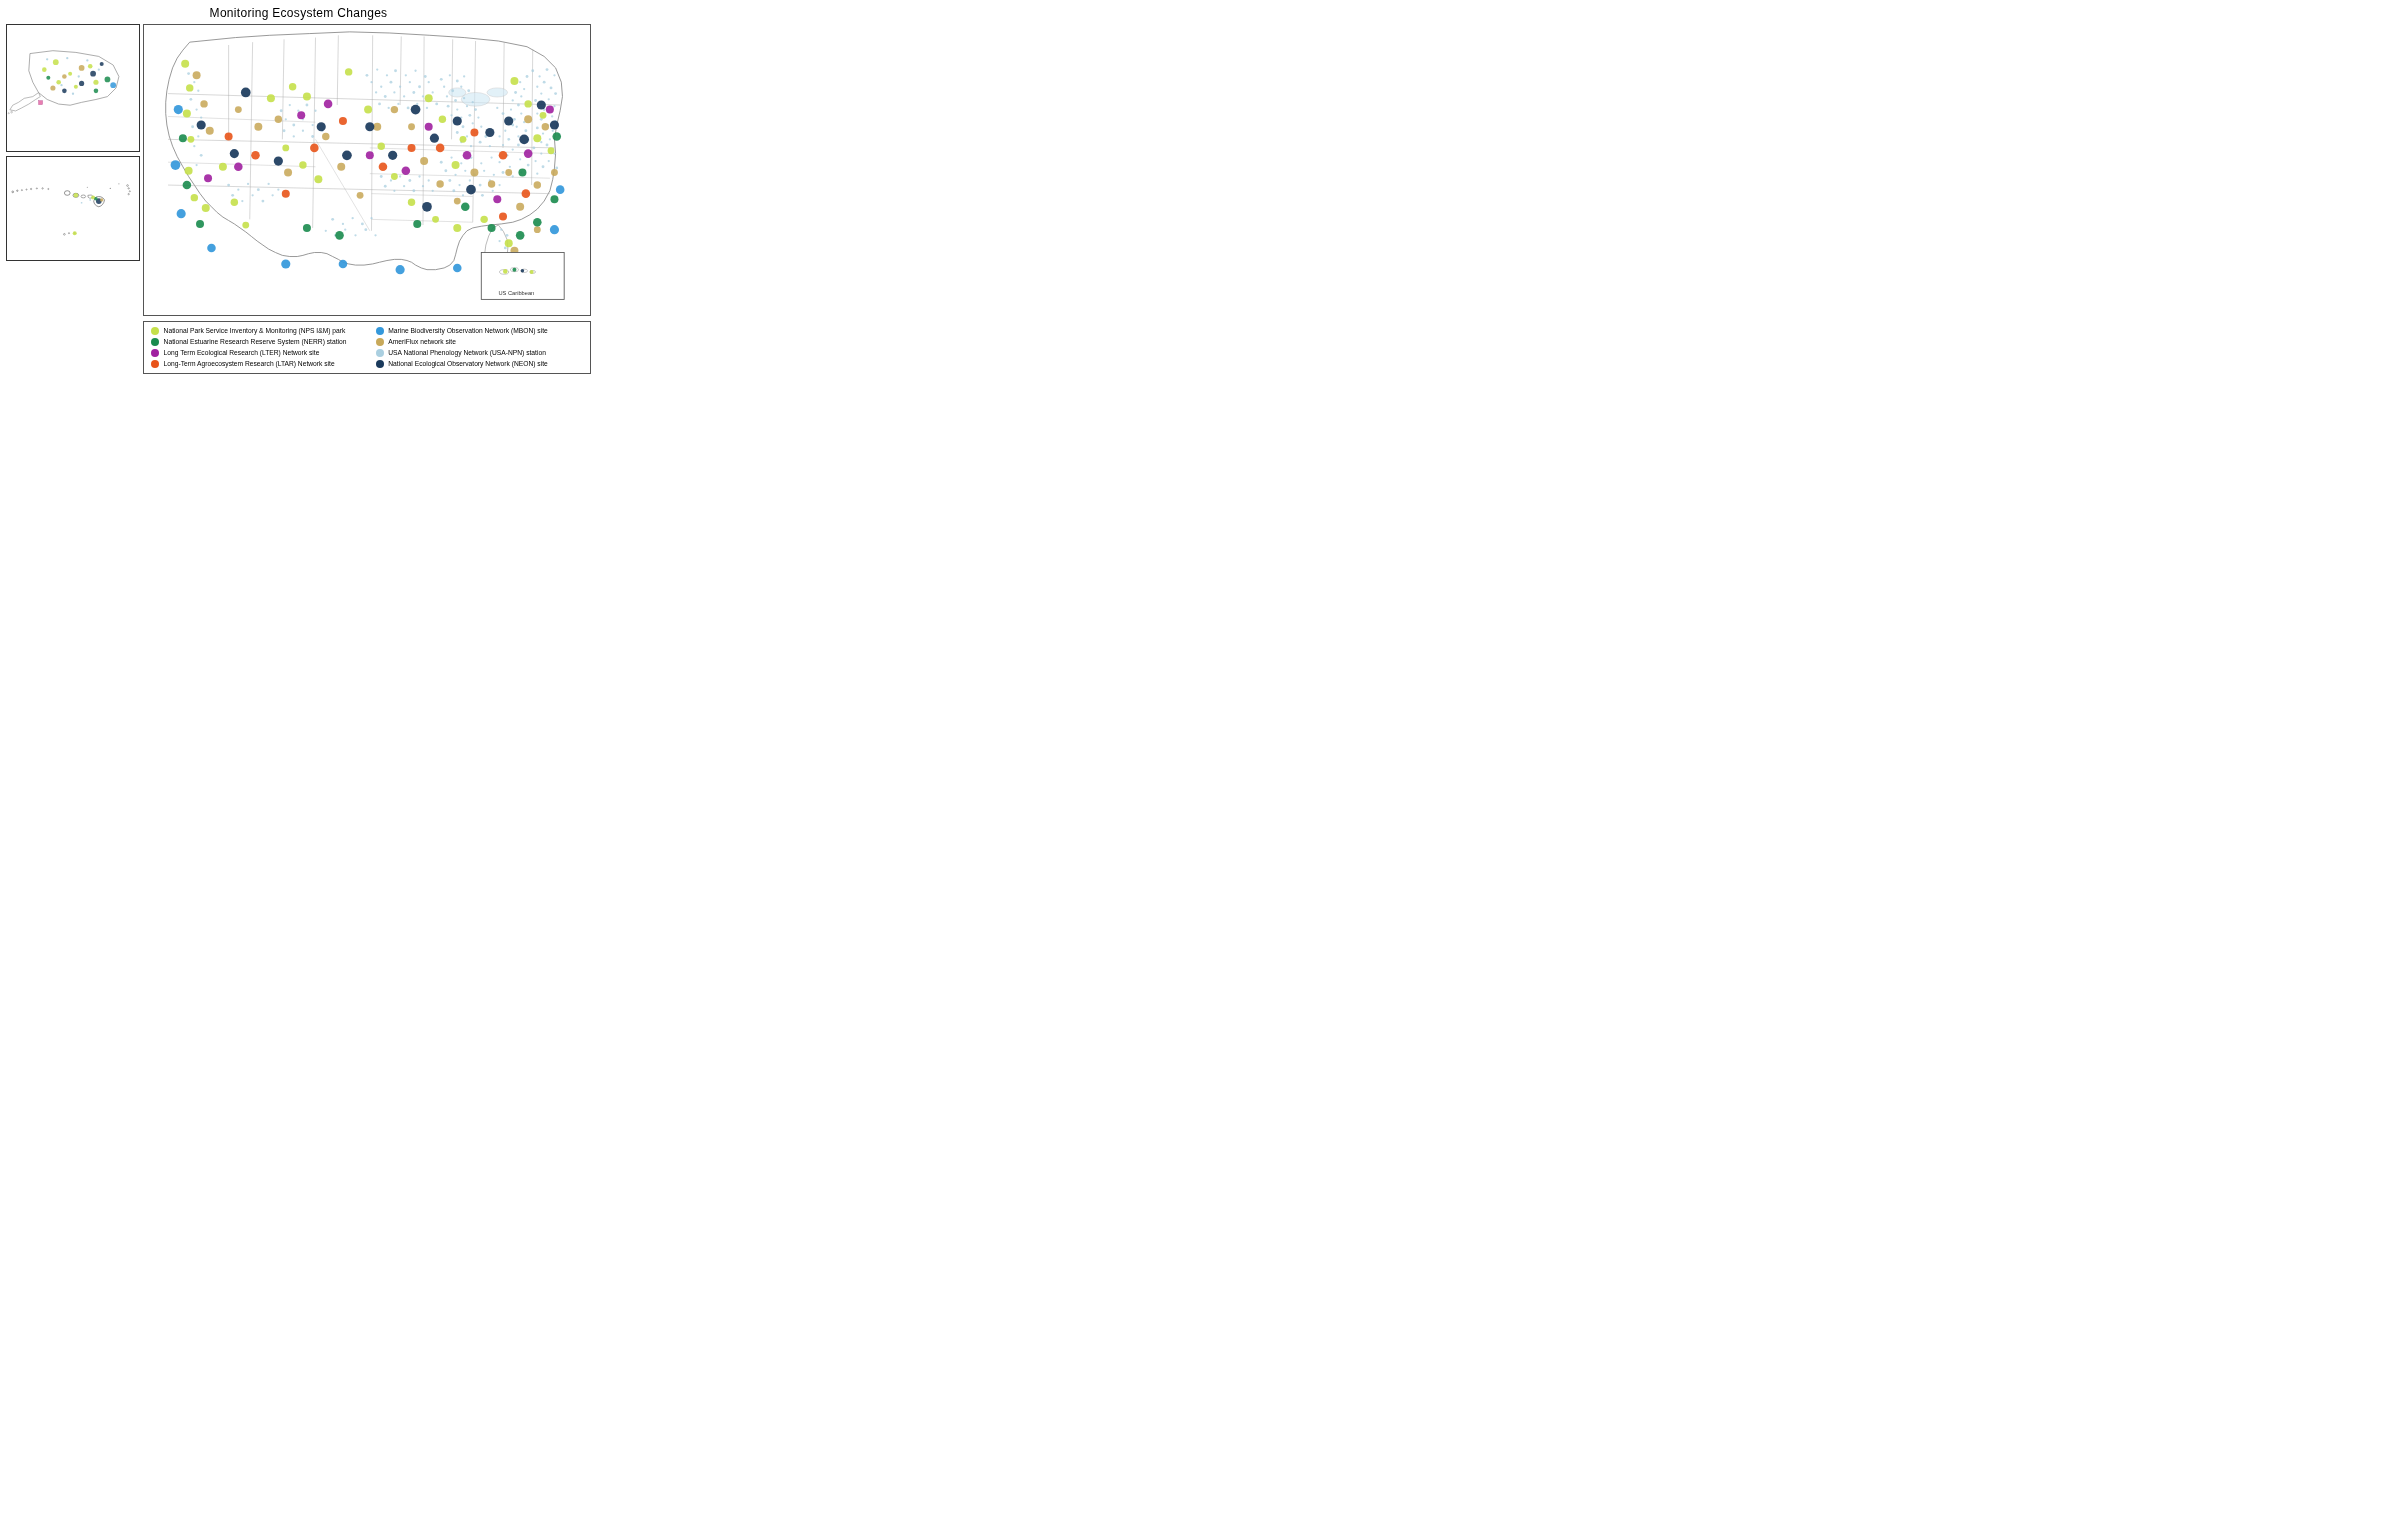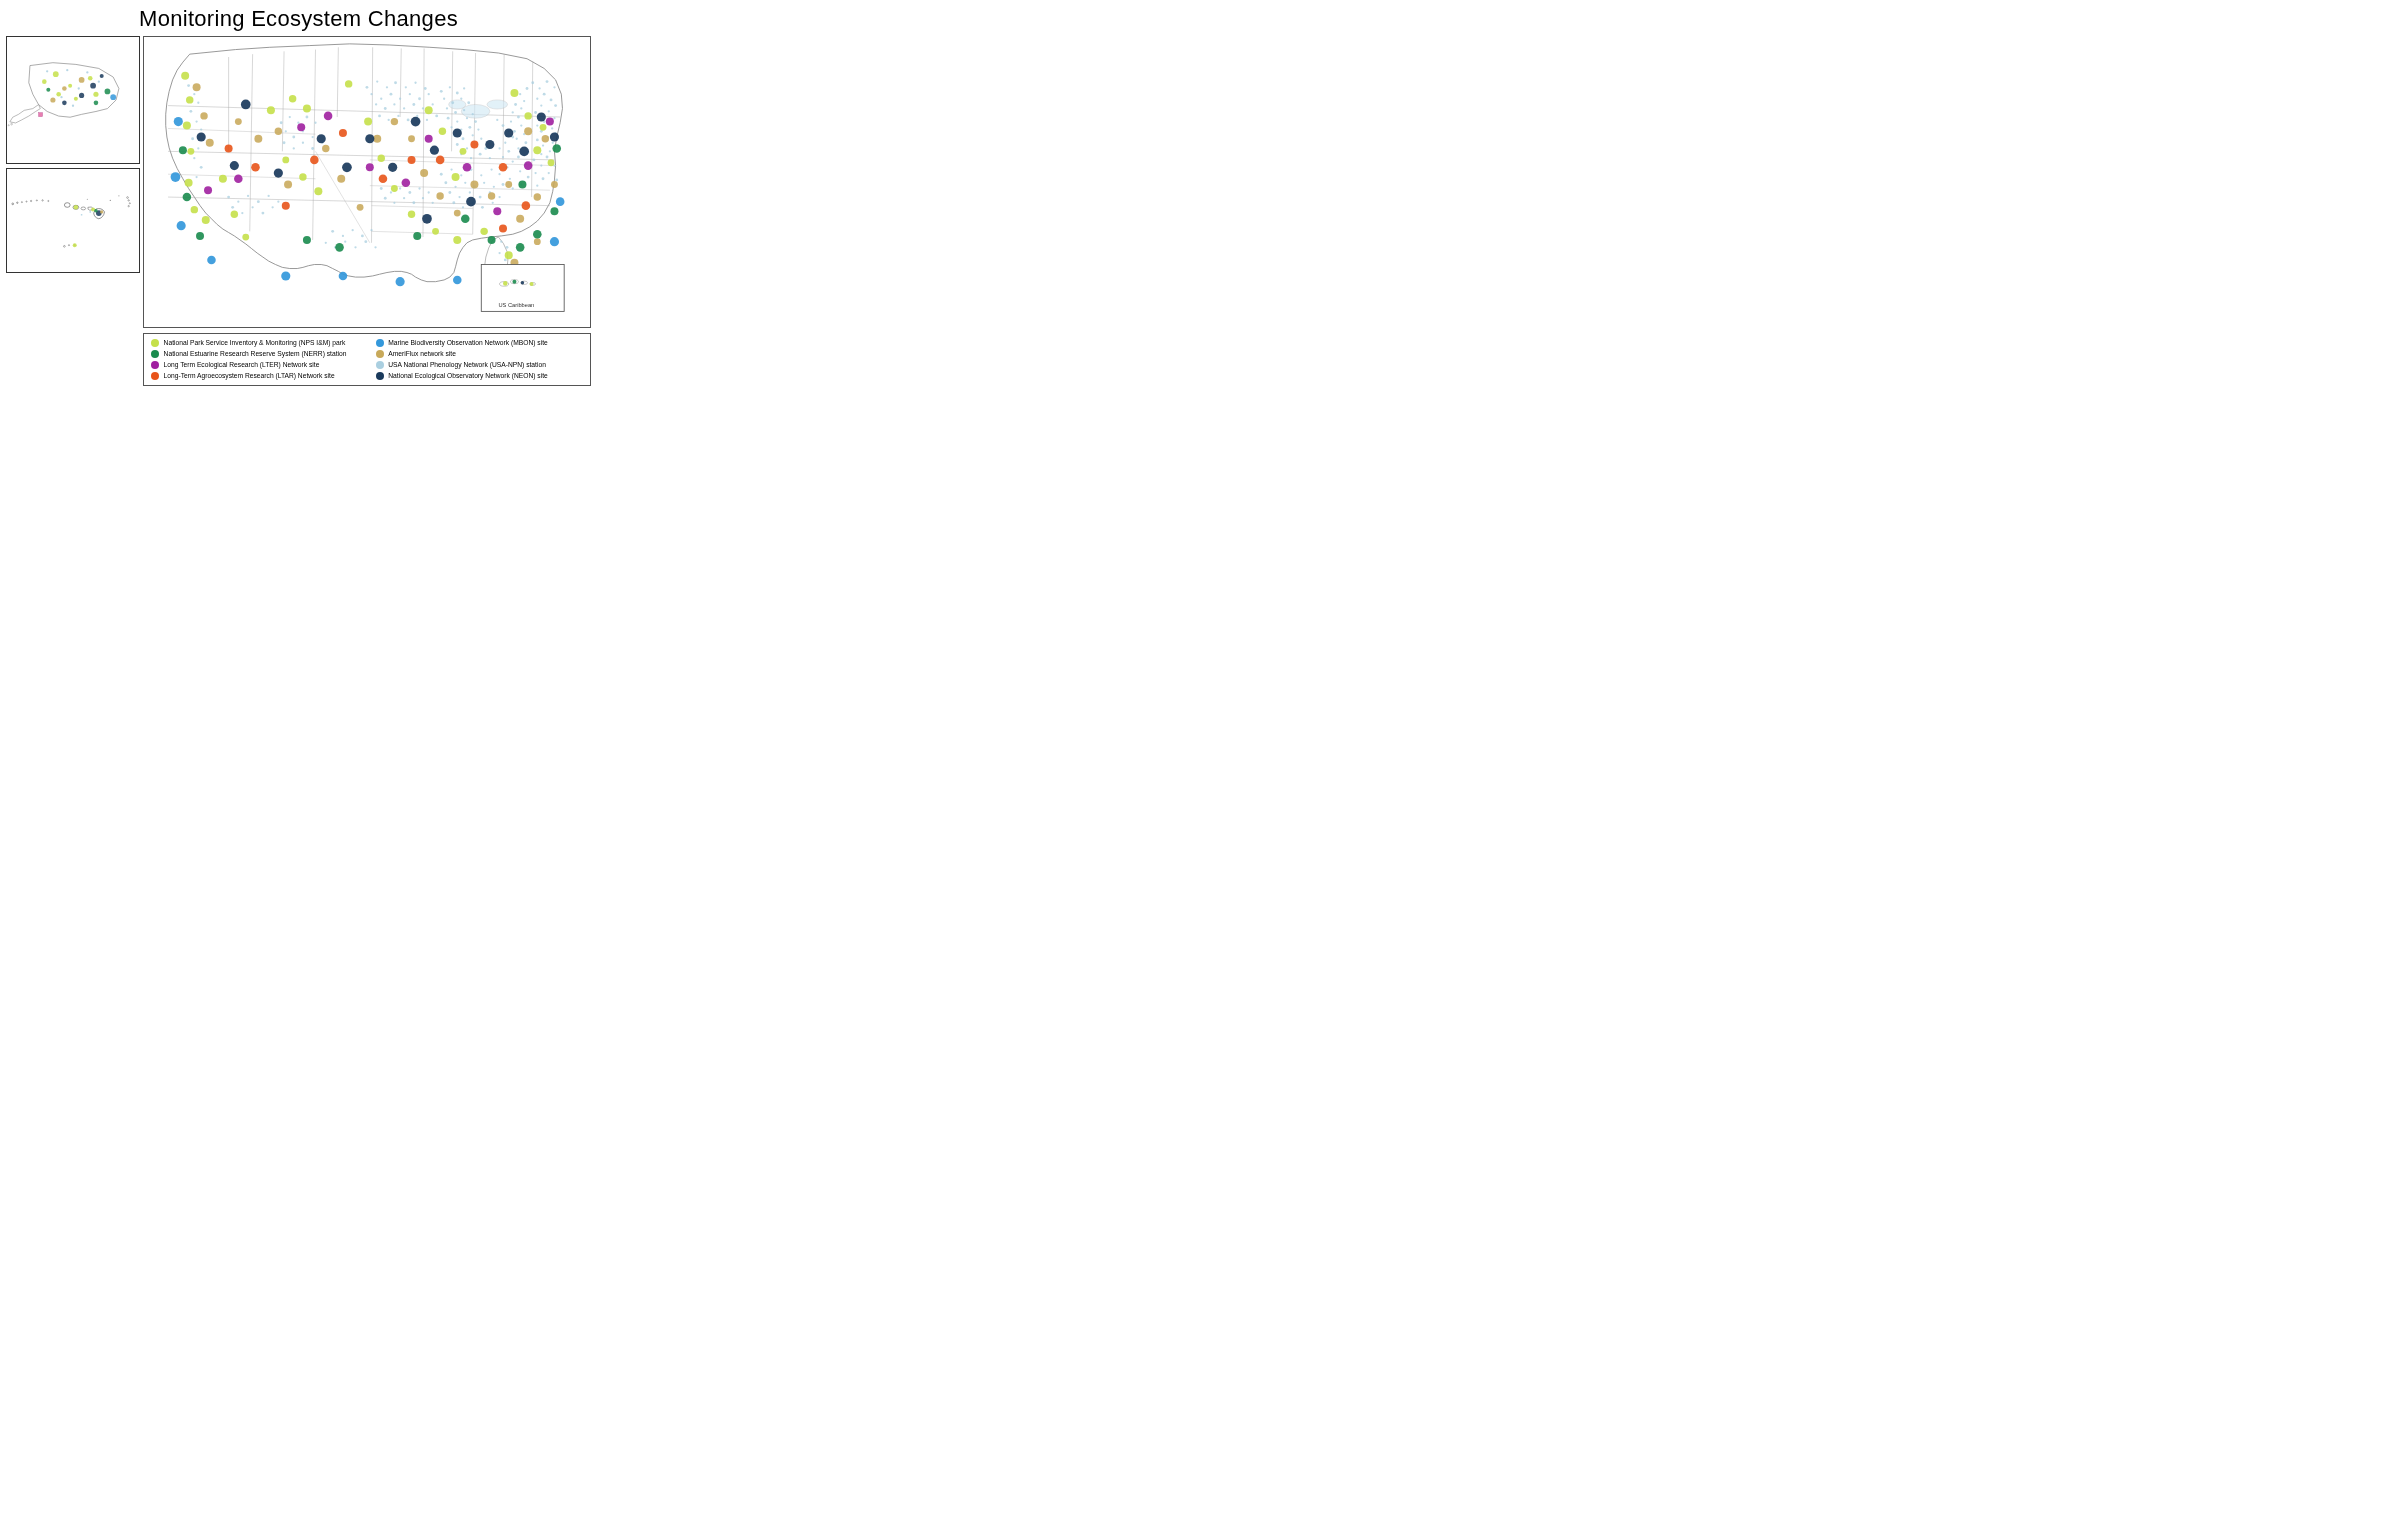--- a/index.html
+++ b/index.html
@@ -12,21 +12,21 @@
     }
 
     .page-container {
       width: 597px;
       padding: 5.8px 5.8px 5.8px 5.8px;
       position: relative;
     }
 
     .page-title {
       text-align: center;
-      font-size: 22px;
+      font-size: 12px;
       font-weight: 400;
       margin-bottom: 4.7px;
       letter-spacing: 0.3px;
     }
 
     .map-wrapper {
       display: flex;
       flex-direction: row;
       gap: 3.5px;
       align-items: flex-start;

